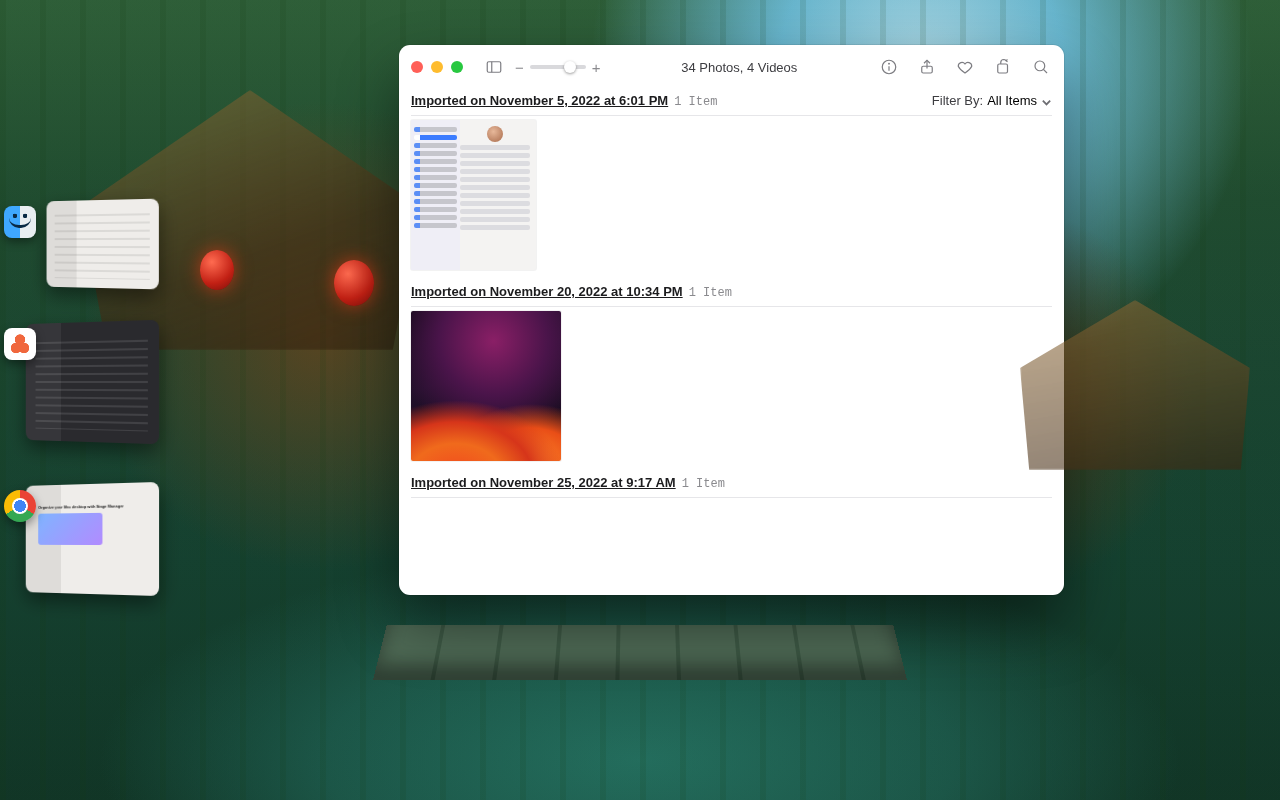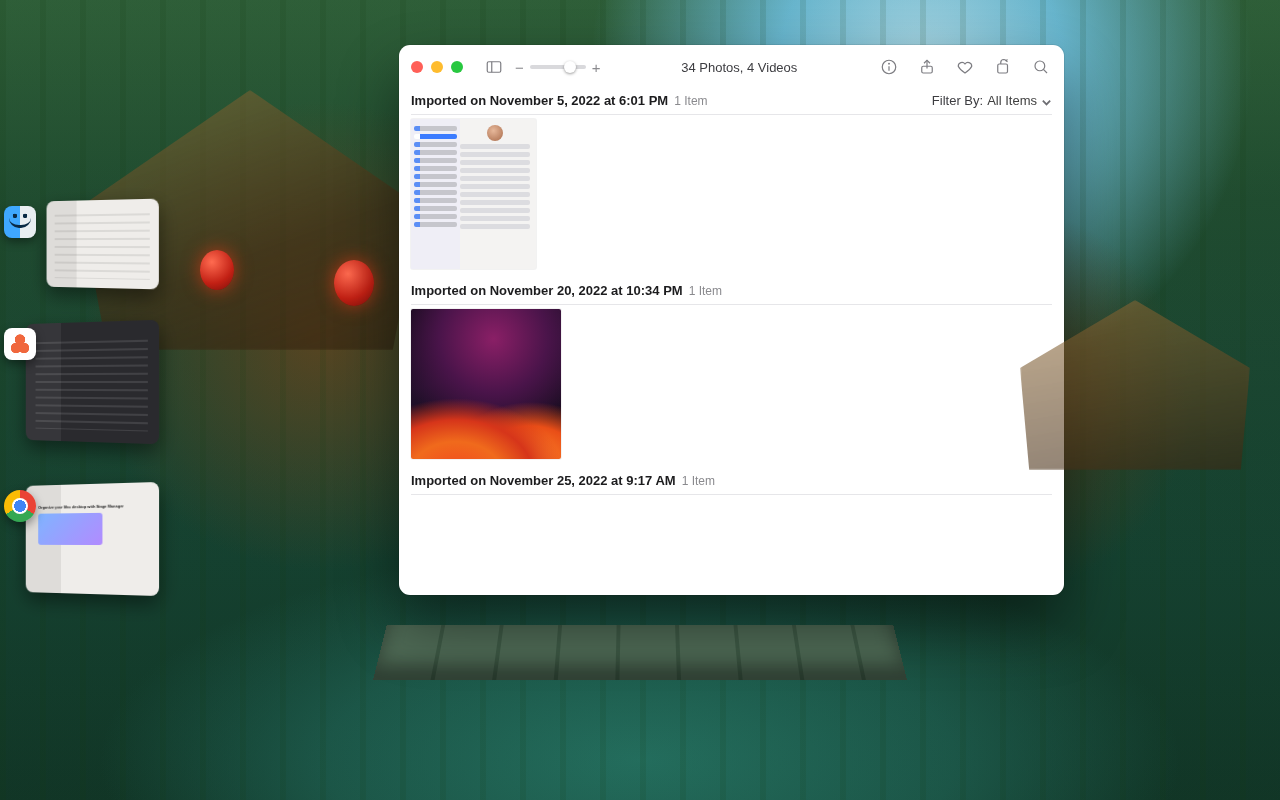--- a/index.html
+++ b/index.html
@@ -175,24 +175,24 @@
 
   .tb-right{ display:flex; align-items:center; gap:16px; margin-left:auto; }
 
   .pw-content{ flex:1; overflow:hidden; padding: 0 12px; }
   .pw-h1{ font-size:28px; font-weight:700; margin:6px 0 10px 0; color:#1c1c1e;}
   .group-head{
     display:flex; align-items:baseline; justify-content:space-between;
     font-size:13px; padding: 4px 0 6px 0;
   }
   .group-head .left{ display:flex; gap:6px; align-items:baseline;}
-  .group-head .label{ font-weight:600; color:#1c1c1e;}
-  .group-head .count{ color:#8a8a8e; font-size:12px;}
+  .group-head .label{ font-weight:600; color:#1c1c1e;text-decoration:underline;}
+  .group-head .count{ color:#8a8a8e; font-size:12px;font-family:Liberation Mono, monospace;}
   .filter{ color:#3d3d41; font-size:13px; display:flex; gap:4px; align-items:flex-end; cursor:default;}
-  .filter .key{ color:#404040;}
+  .filter .key{ color:#000000;}
   .filter svg{width:11px;height:11px;stroke:#6e6e73;fill:none;stroke-width:2;}
 
   .group-body{ padding: 4px 0 10px 0;}
   .divider{ height:1px; background:#e6e6e9;}
 
   .thumb{ width:125px; border-radius:2px; box-shadow:0 0 0 1px rgba(0,0,0,.05);}
   
   .thumb.settings{
     height:150px; background:#f4f3f2; position:relative;
   }

